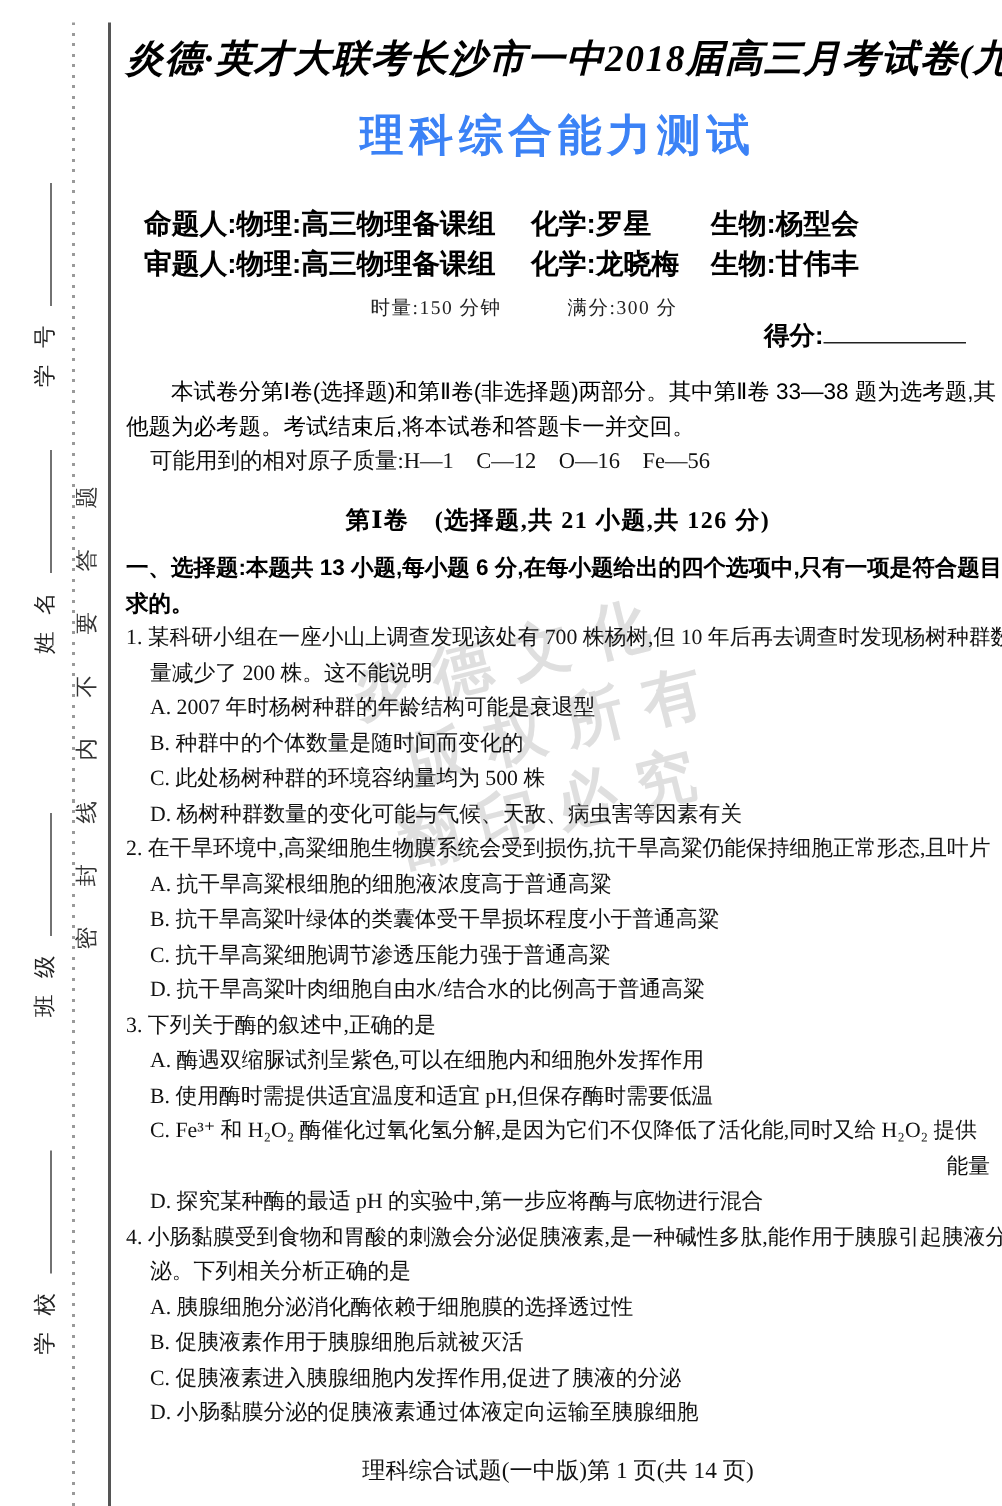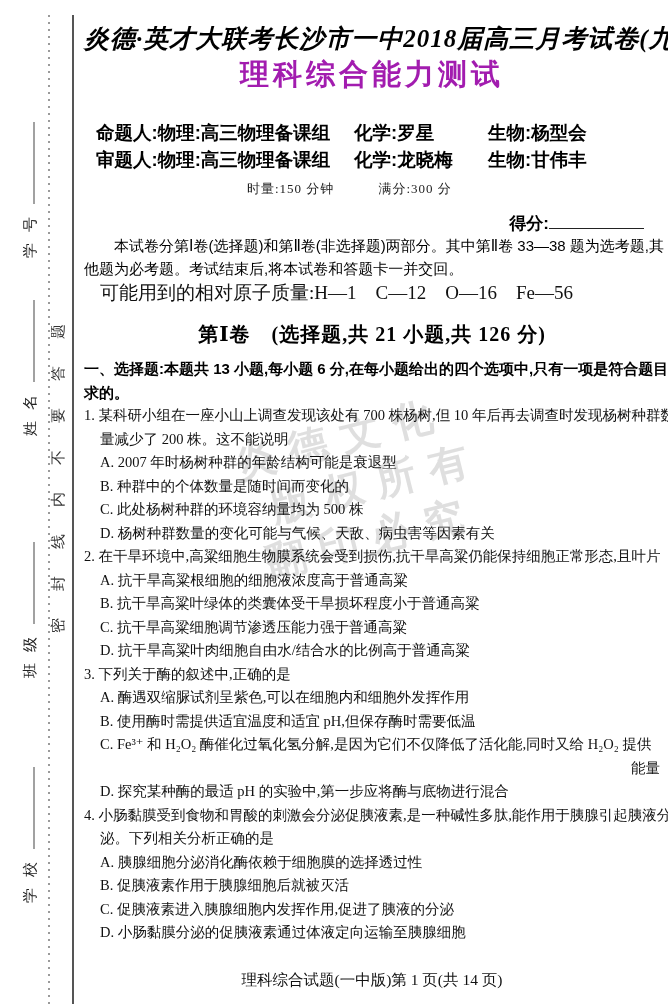--- a/index.html
+++ b/index.html
@@ -49,55 +49,55 @@
   .watermark div:nth-child(3){ margin-left:6px; }
 
   
   .content { position:absolute; left:84px; top:0; width:576px; z-index:1; }
 
   .series-title {
     margin-top:22px; text-align:center; font-size:25px; font-weight:bold;
     font-style:italic; letter-spacing:1px; white-space:nowrap; color:#000;
   }
   .exam-title {
-    text-align:center; font-size:29px; font-weight:bold;
-    letter-spacing:4px; color:#a21caf;
+    margin-top:16px; text-align:center; font-size:29px; font-weight:bold;
+    letter-spacing:4px; color:#3b82f6;
     font-family:"Liberation Sans","DejaVu Sans",sans-serif;
   }
   .setters { margin-top:24px; padding-left:12px;
     font-family:"Liberation Sans","DejaVu Sans",sans-serif;
     font-weight:bold; font-size:18.5px; line-height:27px; color:#000;
   }
   .setters .row { display:flex; }
   .setters .c1 { width:258px; }
   .setters .c2 { width:120px; }
-  .setters .c3 { flex:1;margin-left:14px; }
+  .setters .c3 { flex:1; }
   .meta-row {
     margin-top:7px; margin-left:163px; display:flex; gap:44px;
     font-size:13px; color:#222; letter-spacing:1px;
   }
   .score-row {
     position:absolute; top:212px; right:16px; font-size:17px; font-weight:bold;
     font-family:"Liberation Sans","DejaVu Sans",sans-serif; color:#000;
   }
   .score-row .blank {
     display:inline-block; width:95px; border-bottom:1.4px solid #222; height:0.95em;
   }
 
   .notice {
     margin-top:36px;
     font-family:"Liberation Sans","DejaVu Sans",sans-serif;
     font-weight:normal; font-size:15px; line-height:23px; color:#000;
     white-space:nowrap;
   }
   .notice .l1 { text-indent:2em; }
-  .atomic { margin-top:1px; padding-left:16px; font-size:19px; line-height:23px; white-space:nowrap; }
+  .atomic { margin-top:1px; padding-left:16px; font-size:15px; line-height:23px; white-space:nowrap; }
 
   .section-heading {
-    margin-top:17px; text-align:center; font-size:20px; font-weight:bold;
+    margin-top:17px; text-align:center; font-size:16px; font-weight:bold;
     letter-spacing:1px; color:#000; white-space:nowrap;
   }
 
   .lines { margin-top:9px; }
   .ln { font-size:14.5px; line-height:23.5px; white-space:nowrap; color:#111; }
   .ln.lead {
     font-family:"Liberation Sans","DejaVu Sans",sans-serif;
     font-weight:bold; font-size:15px; color:#000;
   }
   .ln.q   { padding-left:0; }

